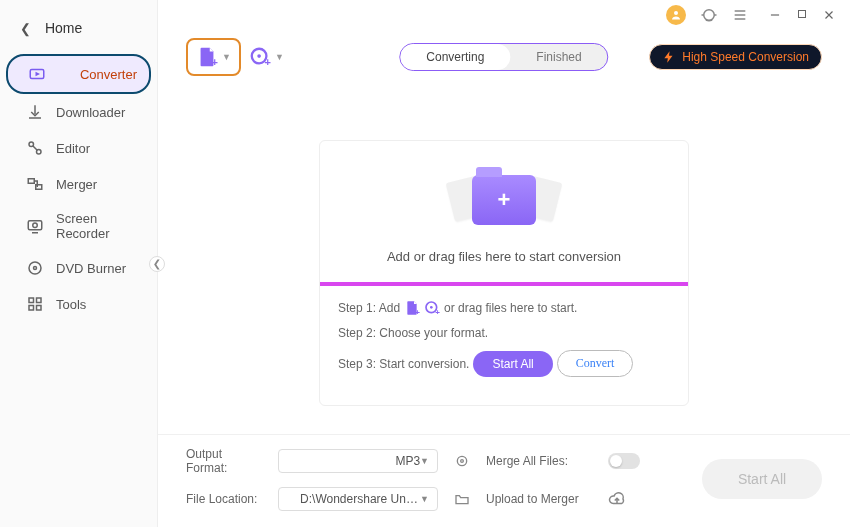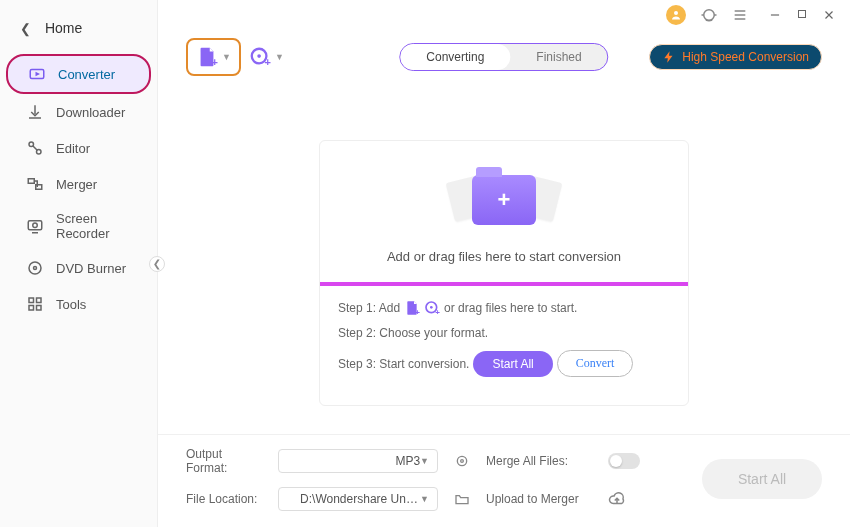--- a/index.html
+++ b/index.html
@@ -4,21 +4,21 @@
 <style>
 * { box-sizing: border-box; margin: 0; padding: 0; font-family: -apple-system, BlinkMacSystemFont, "Segoe UI", Arial, sans-serif; }
 body { width: 850px; height: 527px; background: #fff; overflow: hidden; font-size: 13px; color: #333; }
 .app { display: flex; width: 100%; height: 100%; }
 
 .sidebar { width: 160px; background: #fafafa; border-right: 1px solid #eee; padding: 10px 0; position: relative; }
 .home-btn { display: flex; align-items: center; gap: 14px; padding: 10px 20px; cursor: pointer; font-size: 14px; color: #333; }
 .home-btn .chev { font-size: 13px; color: #555; }
 .nav { margin-top: 8px; }
 .nav-item { display: flex; align-items: center; gap: 12px; padding: 9px 12px 9px 20px; cursor: pointer; font-size: 13px; color: #555; margin: 0 6px; border-radius: 18px; }
-.nav-item.active { background: #efeafe; color: #0369a1; border: 2px solid #be185d; }
+.nav-item.active { background: #efeafe; color: #c2410c; border: 2px solid #0c4a6e; justify-content: space-between; }
 .nav-item .icon { width: 18px; height: 18px; display: flex; align-items: center; justify-content: center; color: #666; }
 .nav-item.active .icon { color: #7a5cf0; }
 .collapse-handle { position: absolute; right: -8px; top: 50%; transform: translateY(-50%); width: 16px; height: 16px; border-radius: 50%; background: #fff; border: 1px solid #ddd; display: flex; align-items: center; justify-content: center; font-size: 10px; color: #888; cursor: pointer; }
 
 .main { flex: 1; display: flex; flex-direction: column; }
 .titlebar { height: 30px; display: flex; align-items: center; justify-content: flex-end; gap: 14px; padding: 0 14px; }
 .titlebar .round-icon { width: 20px; height: 20px; border-radius: 50%; background: #f7b94a; display: flex; align-items: center; justify-content: center; color: #fff; font-size: 12px; }
 .titlebar .tb-icon { color: #888; cursor: pointer; font-size: 14px; }
 .wincontrols { display: flex; gap: 14px; margin-left: 6px; }
 
@@ -27,21 +27,21 @@
 .tool-btn.outline { border: 2px solid #e38a2a; }
 .tool-btn .caret { font-size: 9px; color: #999; }
 .addfile-svg { width: 22px; height: 22px; }
 .adddvd-svg { width: 22px; height: 22px; }
 
 .segment { margin-left: auto; margin-right: auto; position: absolute; left: 50%; transform: translateX(-50%); display: flex; background: #f0f0f0; border-radius: 16px; overflow: hidden; border: 1px solid #8b5cf6; }
 .segment .seg { padding: 6px 26px; font-size: 12px; color: #777; cursor: pointer; }
 .segment .seg.active { background: #fff; color: #444; border-radius: 16px; }
 .toolbar-wrap { position: relative; display: flex; align-items: center; width: 100%; }
 
-.hs-badge { margin-left: auto; display: flex; align-items: center; gap: 6px; background: #0c4a6e; border: 1px solid #ffd9b8; color: #ff7a2a; padding: 5px 12px; border-radius: 14px; font-size: 12px; cursor: pointer; }
+.hs-badge { margin-left: auto; display: flex; align-items: center; gap: 6px; background: #0f172a; border: 1px solid #ffd9b8; color: #ff7a2a; padding: 5px 12px; border-radius: 14px; font-size: 12px; cursor: pointer; }
 .hs-badge .bolt { color: #ff7a2a; }
 
 .content { flex: 1; display: flex; justify-content: center; align-items: flex-start; padding-top: 50px; }
 .dropzone { width: 370px; border: 1px solid #eee; border-radius: 6px; background:#fff; }
 .drop-top { display: flex; flex-direction: column; align-items: center; padding: 24px 0 18px 0; }
 .folder-illus { position: relative; width: 120px; height: 70px; display:flex; align-items:center; justify-content:center; }
 .folder-main { width: 64px; height: 50px; background: linear-gradient(#a98bff,#8a66f5); border-radius: 6px; position: relative; display:flex; align-items:center; justify-content:center; }
 .folder-main::before { content:""; position:absolute; top:-8px; left:4px; width:26px; height:10px; background:#b59dff; border-radius:3px 3px 0 0; }
 .folder-main .plus { color:#fff; font-size:22px; font-weight:bold; }
 .ghost-doc { position:absolute; width:30px; height:40px; background:#f0f0f0; border-radius:3px; box-shadow:0 1px 2px rgba(0,0,0,0.05); }

